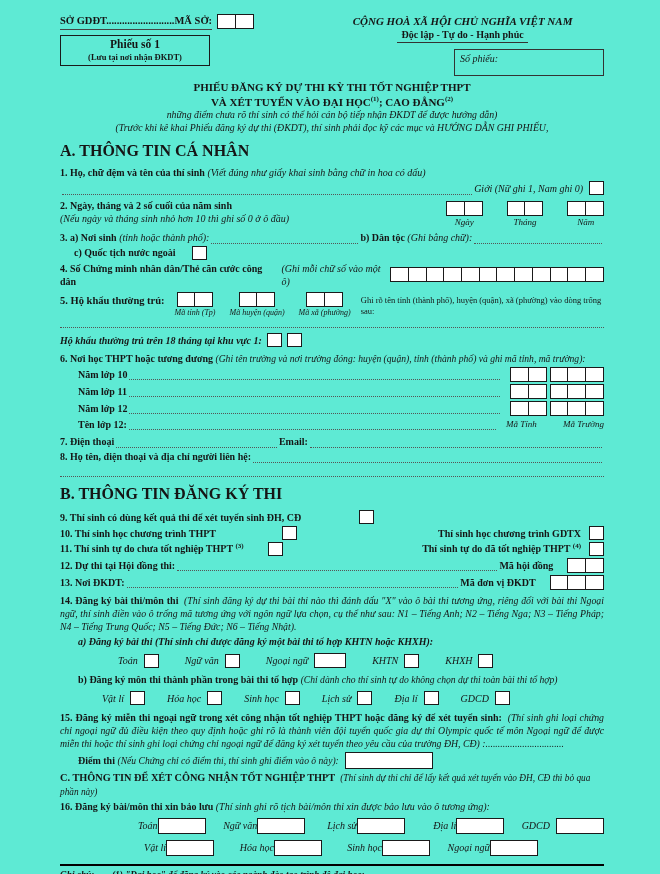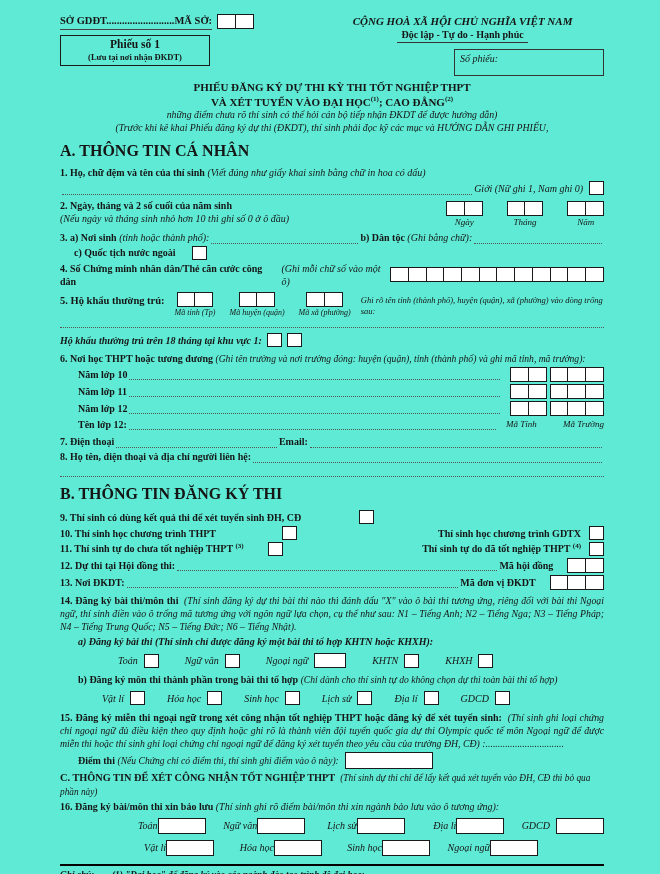--- a/index.html
+++ b/index.html
@@ -23,21 +23,21 @@
   .rowc { display: flex; align-items: center; margin: 2px 0; }
   .dots { flex: 1 1 auto; border-bottom: 1px dotted #555; height: 10px; min-width: 8px; margin: 0 2px; }
   .cells { display: inline-flex; }
   .cell { width: 19px; height: 15px; border: 1.3px solid #1a1a1a; background: #fff; margin-left: -1.3px; }
   .cell:first-child { margin-left: 0; }
   .chk { width: 15px; height: 14px; border: 1.3px solid #1a1a1a; background: #fff; display: inline-block; flex: 0 0 auto; }
   .wbox { width: 32px; height: 15px; border: 1.3px solid #1a1a1a; background: #fff; display: inline-block; }
   .score { width: 48px; height: 16px; border: 1.3px solid #1a1a1a; background: #fff; display: inline-block; }
   .sect { font-weight: bold; font-size: 16px; margin-top: 7px; }
   sup { font-size: 7px; }
-  .note-sm { font-size: 8.5px; font-style: italic; }
+  .note-sm { font-size: 8.5px; }
 
   
   .hdr { display: flex; justify-content: space-between; }
   .hdr-left { width: 46%; }
   .sogddt-line { display: flex; align-items: center; }
   .sogddt-text { font-weight: bold; font-size: 10.5px; border-bottom: 1px solid #444; padding-bottom: 1px; }
   .phieu-box { border: 1.3px solid #1a1a1a; width: 150px; text-align: center; margin-top: 5px; padding: 1px 2px 2px; }
   .phieu-box .t1 { font-weight: bold; font-size: 11.5px; }
   .phieu-box .t2 { font-weight: bold; font-size: 8.5px; }
   .hdr-right { width: 52%; text-align: center; }
@@ -376,21 +376,21 @@
     <span class="i" style="font-size:9.6px">(Nếu Chứng chỉ có điểm thi, thí sinh ghi điểm vào ô này):</span>
     <span style="width:88px; height:17px; border:1.3px solid #1a1a1a; background:#fff; margin-left:6px"></span>
   </div>
 
   <div style="margin-top:1px">
     <span class="b" style="font-size:10.3px">C. THÔNG TIN ĐỂ XÉT CÔNG NHẬN TỐT NGHIỆP THPT</span>&nbsp;
     <span class="i" style="font-size:9.3px">(Thí sinh dự thi chỉ để lấy kết quả xét tuyển vào ĐH, CĐ thì bỏ qua phần này)</span>
   </div>
   <div class="rowc">
     <span class="b">16. Đăng ký bài/môn thi xin bảo lưu</span>&nbsp;
-    <span class="i">(Thí sinh ghi rõ điểm bài/môn thi xin ngành bảo lưu vào ô tương ứng):</span>
+    <span class="i">(Thí sinh ghi rõ tịch bài/môn thi xin được bảo lưu vào ô tương ứng):</span>
   </div>
   <div class="rowc" style="padding-left:46px; margin-top:3px">
     <span class="rowc" style="width:108px">
         <span class="i" style="margin-left:auto">Toán</span>
         <span class="score"></span>
       </span>
     <span class="rowc" style="width:108px">
         <span class="i" style="margin-left:auto">Ngữ văn</span>
         <span class="score"></span>
       </span>

